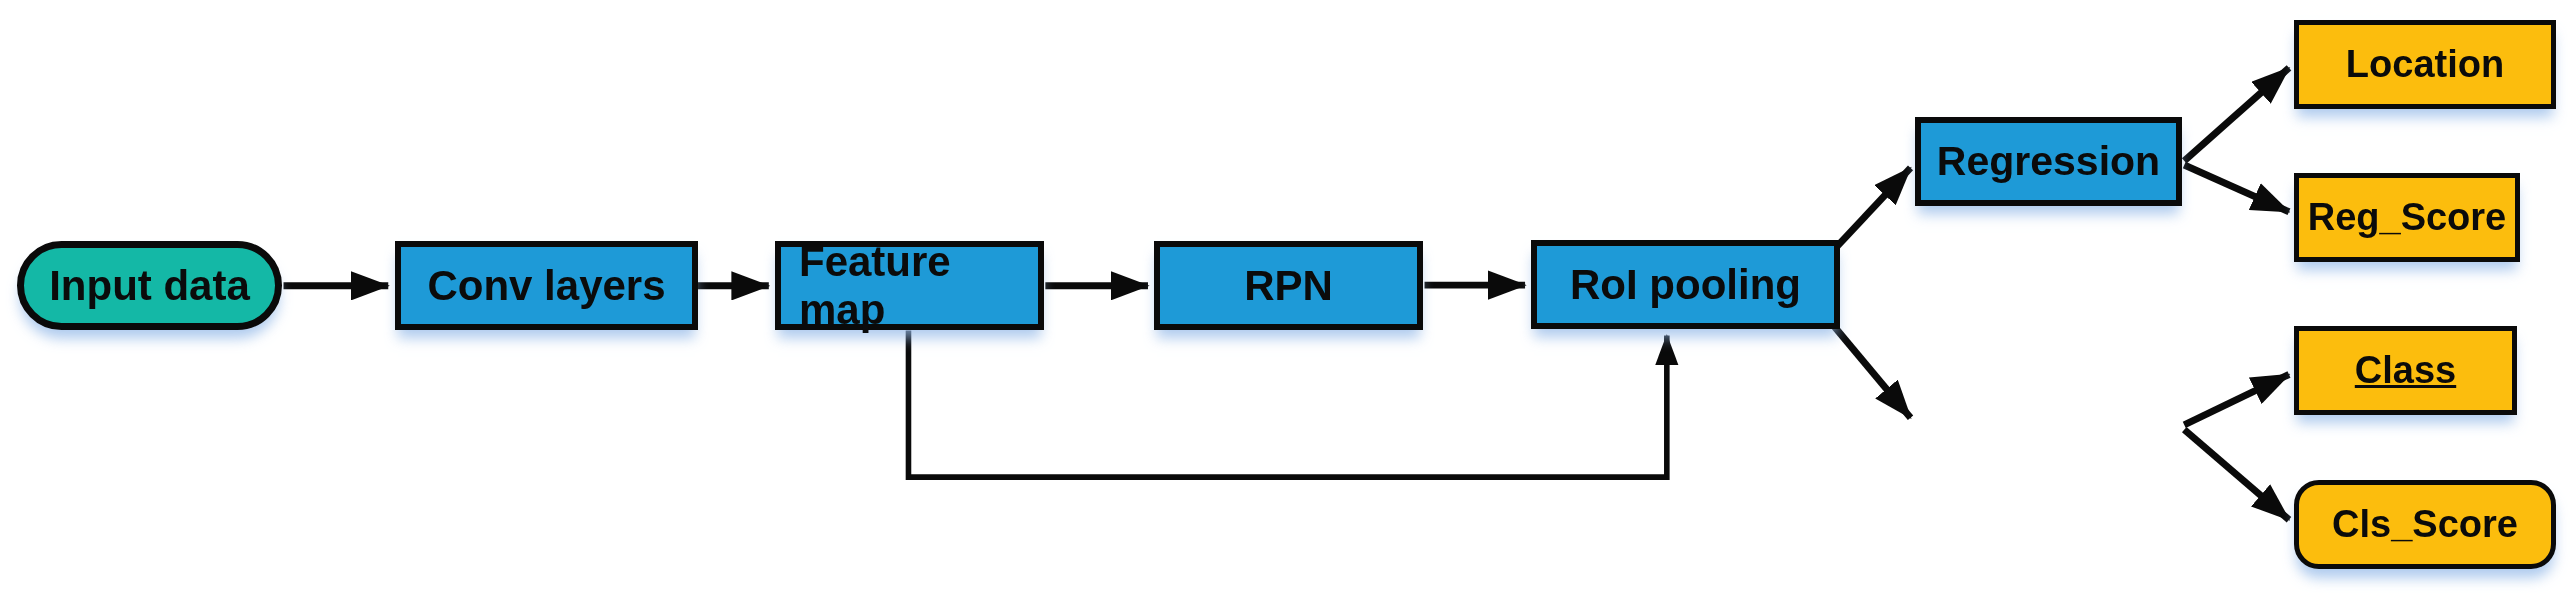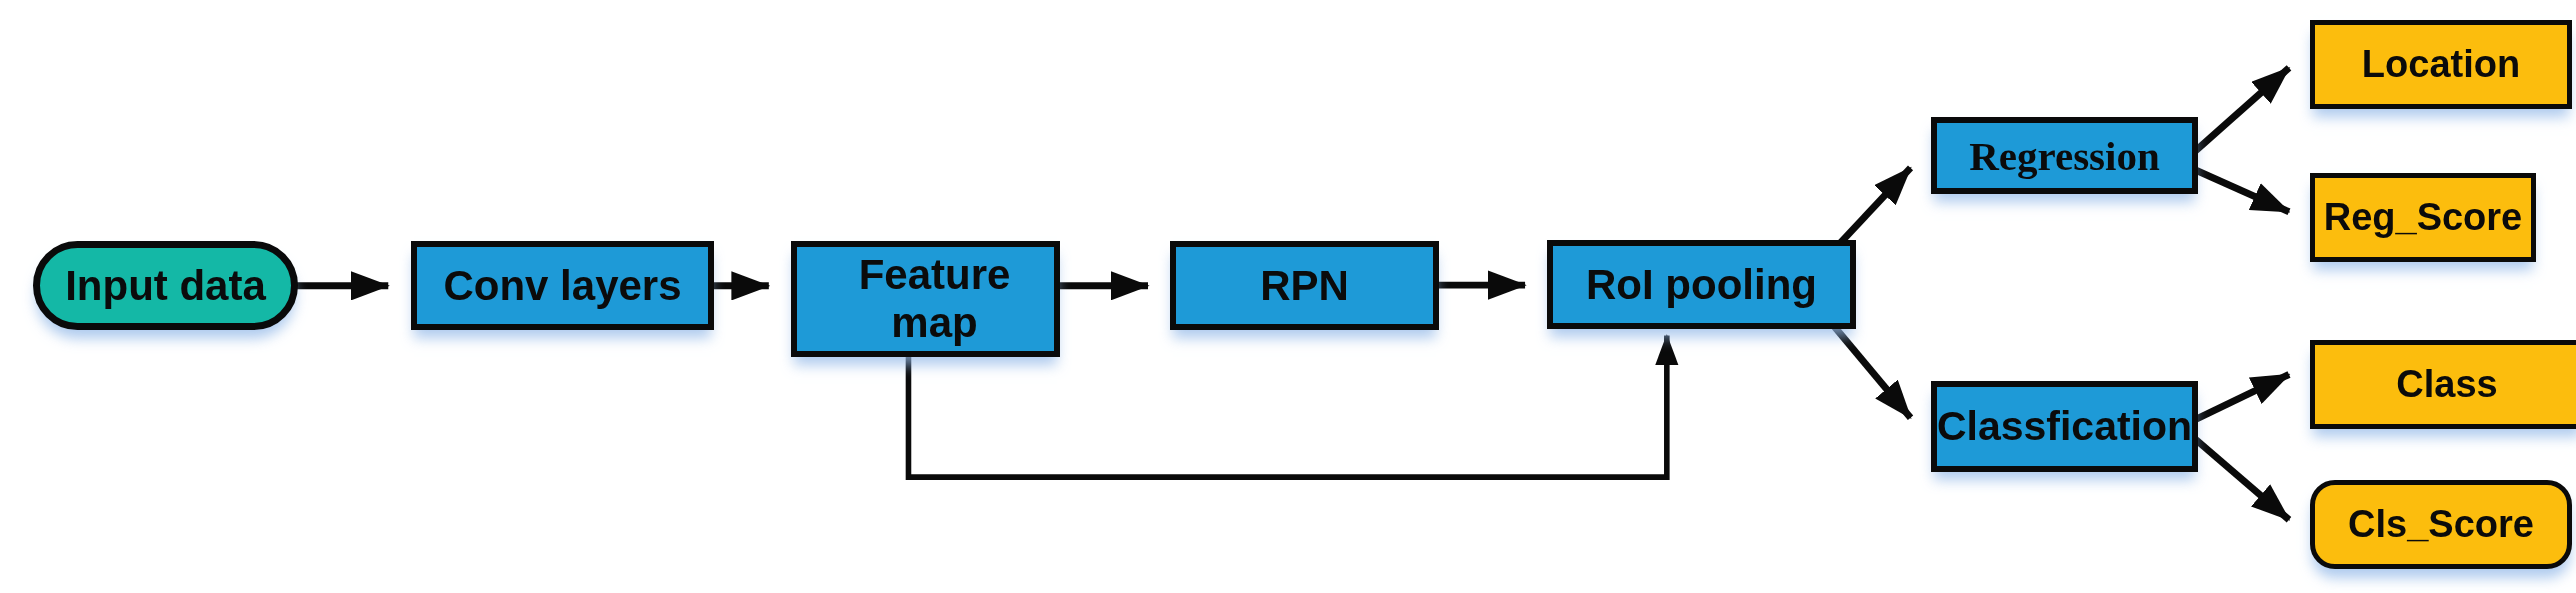--- a/index.html
+++ b/index.html
@@ -9,40 +9,39 @@
     background:#ffffff;
     font-family:"Liberation Sans", sans-serif;
     overflow:hidden;
   }
   .wires{position:absolute;left:0;top:0;width:2576px;height:594px;pointer-events:none;}
   .node{
     position:absolute;
     display:flex;align-items:center;justify-content:center;
     box-sizing:border-box;
     font-weight:bold;color:#0b0b0b;
-    text-align:center;
+    text-align:left;
     box-shadow:0 11.2px 12.6px -2.8px rgba(148,186,232,0.75);
-    margin-left:16px;
   }
   .blue{background:#1E9AD7;border:6.3px solid #0a0a0a;font-size:42px;}
   .orange{background:#FCBD0D;border:5.6px solid #0a0a0a;font-size:38px;}
   
   #n-input   {left:17px;  top:241px; width:265px; height:89px; border:7px solid #0a0a0a;
               border-radius:49px; background:#14b8a6; font-size:42px;}
   #n-conv    {left:395px; top:241px; width:303px; height:89px;}
-  #n-feature {left:775px;top:241px; width:269px; height:116px;padding-left:18px;}
+  #n-feature {left:775px;top:241px; width:269px; height:89px;padding-left:18px;}
   #n-rpn     {left:1154px;top:241px; width:269px; height:89px;}
   #n-roi     {left:1531px;top:240px; width:309px; height:89px;}
   
-  #n-regress {left:1915px;top:117px; width:267px; height:77px; font-size:41px;font-family:Liberation Serif, serif;}
+  #n-regress {left:1915px;top:117px; width:267px; height:89px; font-size:41px;}
   #n-classf  {left:1915px;top:381px; width:267px; height:91px; font-size:41px;}
   
   #n-location{left:2294px;top:19.6px;  width:262px; height:89px;}
   #n-regscore{left:2294px;top:173px; width:226px; height:89px;}
-  #n-class   {left:2294px;top:340px; width:274px; height:89px;}
+  #n-class   {left:2294px;top:326px; width:223px; height:89px;text-decoration:underline;}
   #n-clsscore{left:2294px;top:480px; width:262px; height:89px;border-radius:25px;}
 </style>
 </head>
 <body>
 
 <div class="canvas">
 
   <svg class="wires" viewBox="0 0 3689 850" xmlns="http://www.w3.org/2000/svg">
     <defs>
       <marker id="ah" viewBox="0 0 12 9" refX="11.5" refY="4.5" markerWidth="5.6" markerHeight="4.2" orient="auto">
@@ -84,23 +83,20 @@
   </div>
 
   <div class="node blue" id="n-roi">
     <span>RoI pooling</span>
   </div>
 
   <div class="node blue" id="n-regress">
     <span>Regression</span>
   </div>
 
-  <div class="node blue" id="n-classf">
-    <span>Classfication</span>
-  </div>
 
   <div class="node orange" id="n-location">
     <span>Location</span>
   </div>
 
   <div class="node orange" id="n-regscore">
     <span>Reg_Score</span>
   </div>
 
   <div class="node orange" id="n-class">

